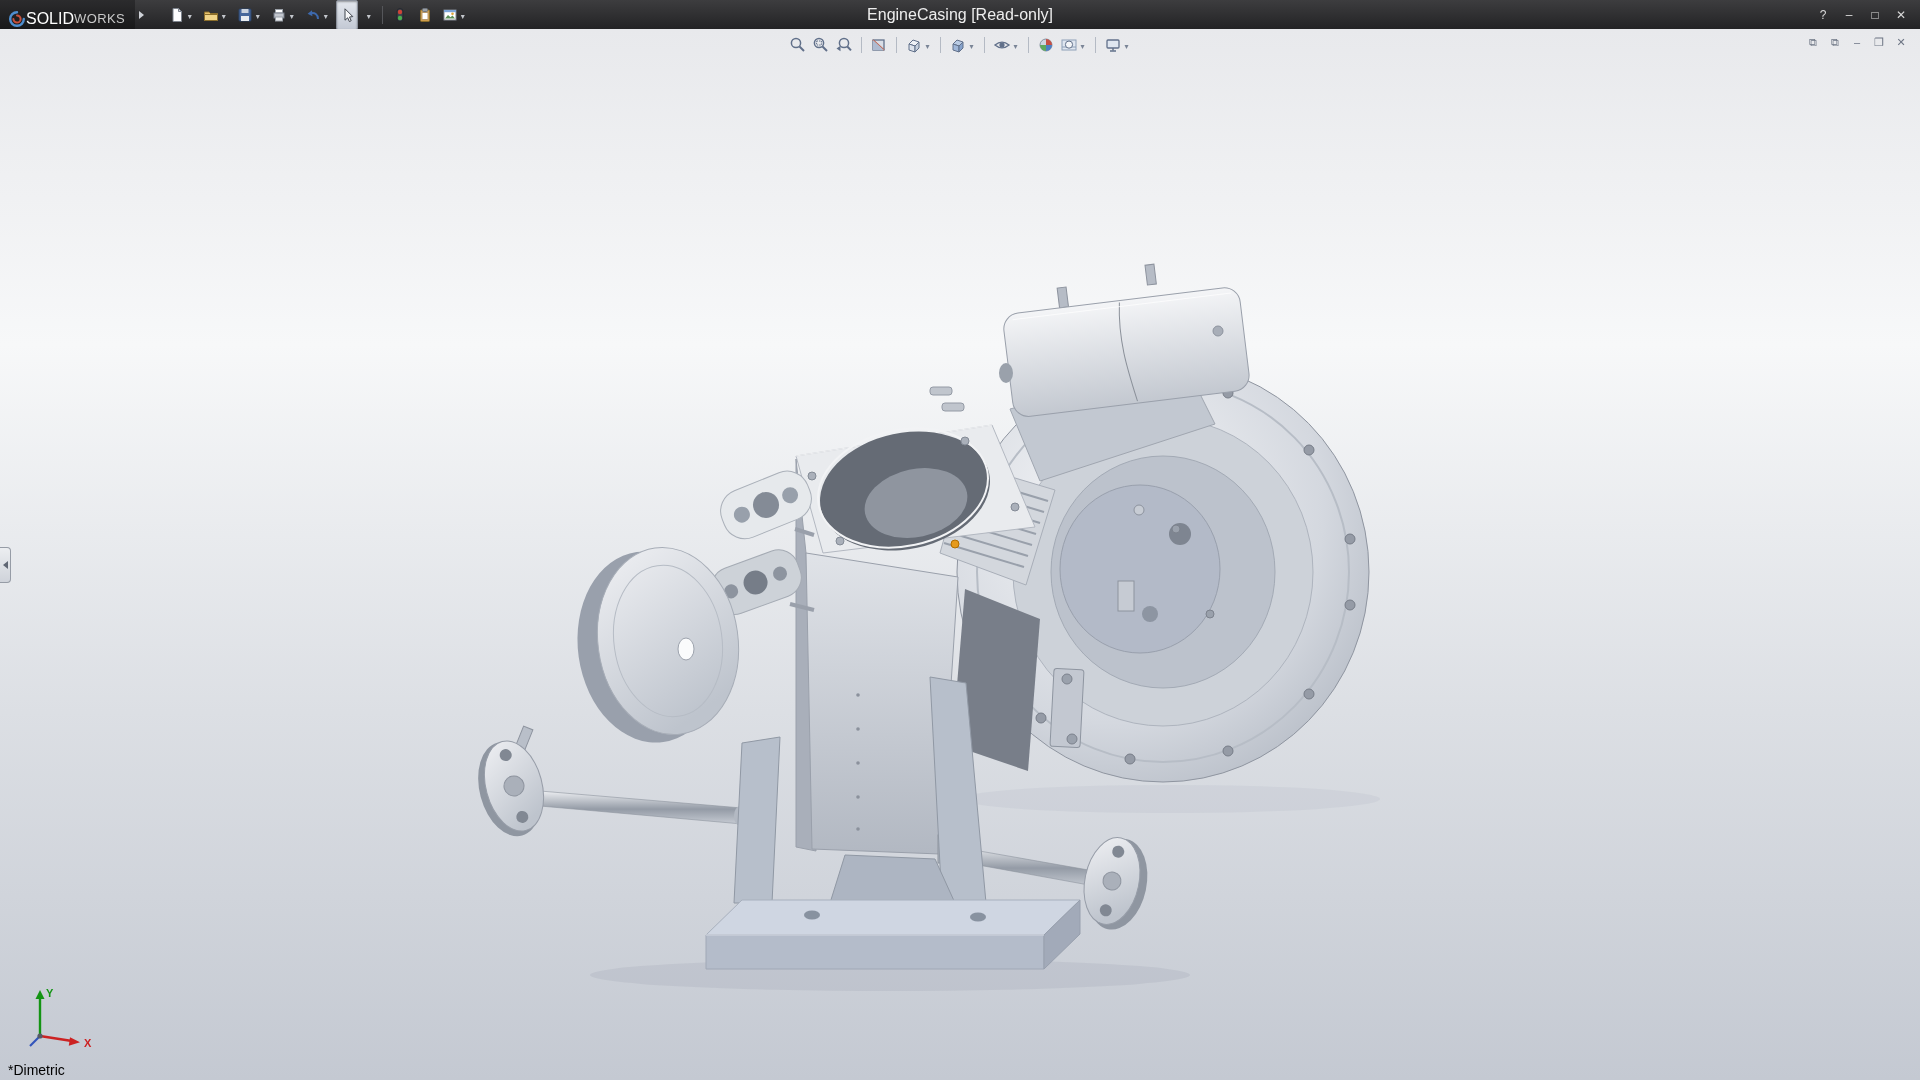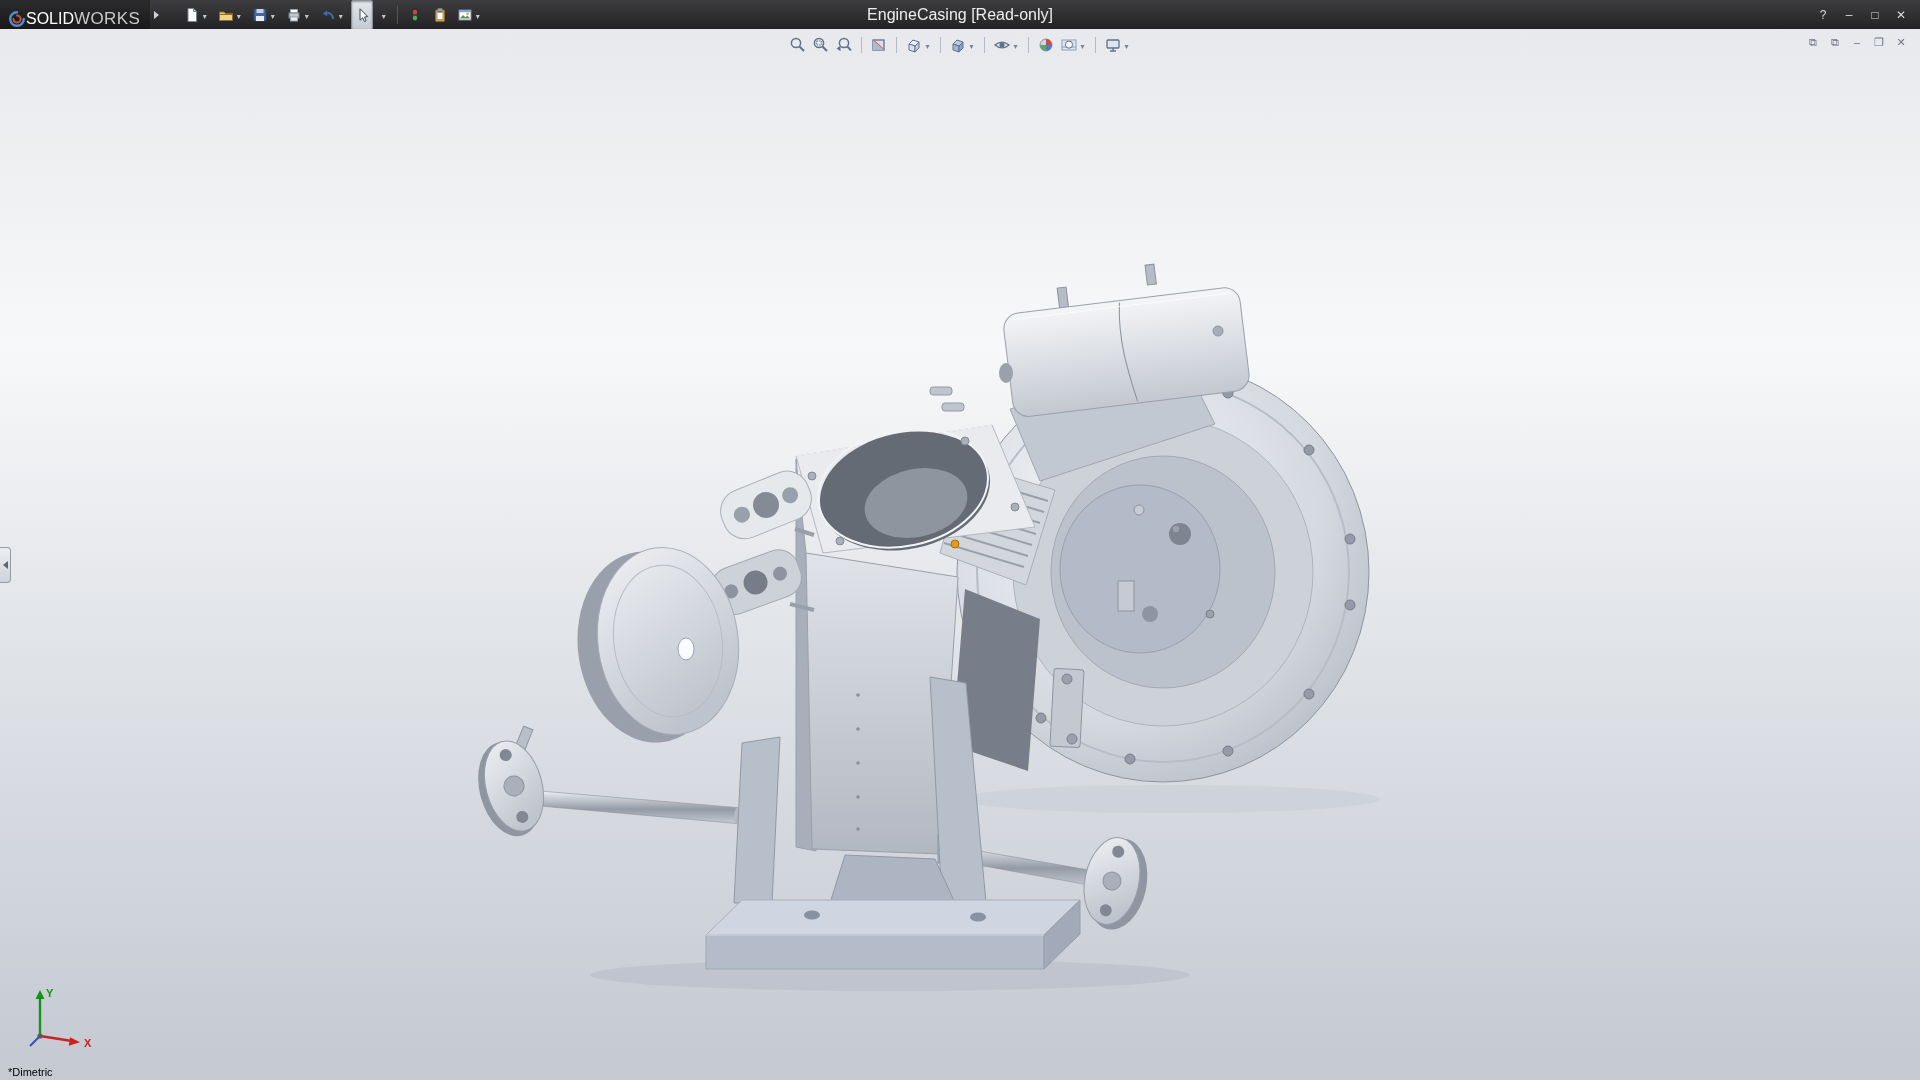--- a/index.html
+++ b/index.html
@@ -4,21 +4,21 @@
 <style>
   html,body{margin:0;padding:0;}
   body{width:1920px;height:1080px;overflow:hidden;font-family:"Liberation Sans",sans-serif;background:#000;}
   .app{position:relative;width:1920px;height:1080px;}
 
   
   .titlebar{position:absolute;top:0;left:0;right:0;height:29px;
     background:linear-gradient(#3d3d3f,#232325);display:flex;align-items:center;color:#fff;}
   .brand{display:flex;align-items:center;height:100%;padding:8px 10px 0 8px;
     background:linear-gradient(#2e2e30,#161617);}
-  .brand-works{font-weight:normal;font-size:17px;letter-spacing:.4px;color:#c9c9c9;}
+  .brand-works{font-weight:normal;font-size:13px;letter-spacing:.4px;color:#c9c9c9;}
   .overflow-arrow{width:0;height:0;border-top:4px solid transparent;border-bottom:4px solid transparent;
     border-left:5px solid #cfd2d8;margin-left:4px;}
   .toolbar{display:flex;align-items:center;gap:3px;margin-left:22px;}
   .tbtn{display:flex;align-items:center;height:24px;padding:2px 2px;border-radius:2px;border:1px solid transparent;}
   .tbtn.active{background:linear-gradient(#e3e7ee,#c3c9d4);border:1px solid #8b919c;
     box-shadow:inset 0 1px 2px rgba(0,0,0,.35);}
   .caret{display:inline-block;width:9px;text-align:center;}
   .caret::after{content:"▾";font-size:8px;color:#c3c6cc;position:relative;top:-1px;}
   .tsep{width:1px;height:18px;background:#55565a;margin:0 3px;}
   .title{position:absolute;left:50%;transform:translateX(-50%);font-size:16px;color:#ededed;}
@@ -45,21 +45,21 @@
 
   
   .splitter-tab{position:absolute;left:0;top:518px;width:10px;height:34px;
     background:linear-gradient(#eceef1,#cfd3da);border:1px solid #969ca6;border-left:none;
     border-radius:0 4px 4px 0;display:flex;align-items:center;justify-content:center;}
   .splitter-arrow{width:0;height:0;border-top:4px solid transparent;border-bottom:4px solid transparent;
     border-right:5px solid #5f6673;}
 
   
   .triad{position:absolute;left:10px;bottom:20px;}
-  .orientation-label{position:absolute;left:8px;bottom:2px;font-size:11px;color:#000;}
+  .orientation-label{position:absolute;left:8px;bottom:2px;font-size:14px;color:#000;}
 </style>
 </head>
 <body>
 
 <div class="app">
 
   <div class="titlebar">
     <div class="brand">
       <svg width="18" height="18" viewBox="0 0 18 18">
         <path d="M9,2.2 a6.8,6.8 0 1 0 6.8,6.8" fill="none" stroke="#4f8fd0" stroke-width="2.4" stroke-linecap="round"></path>

